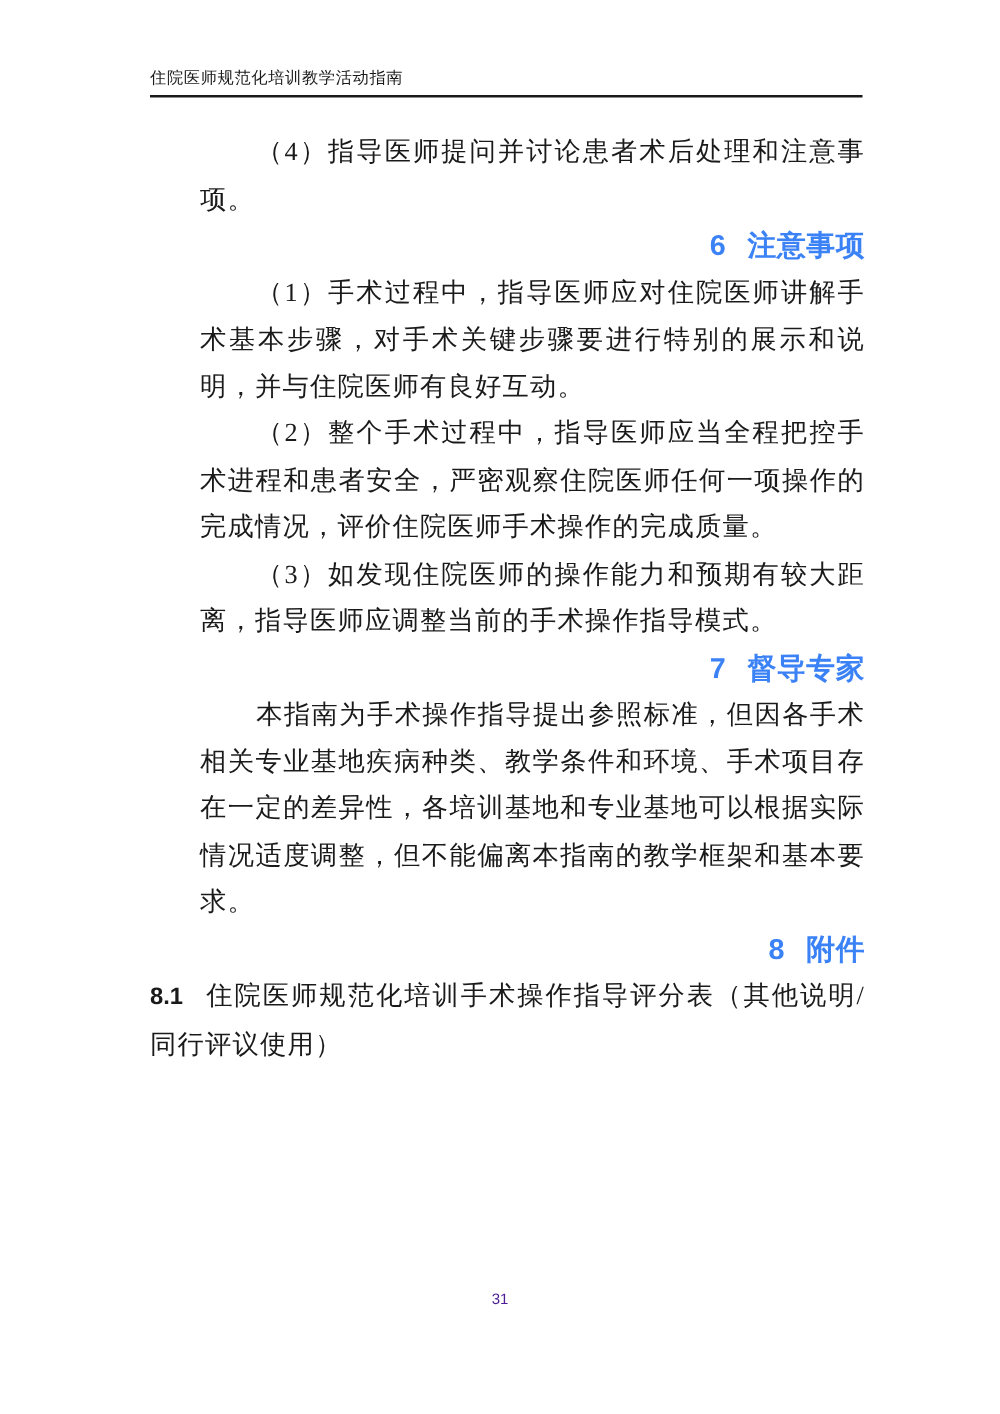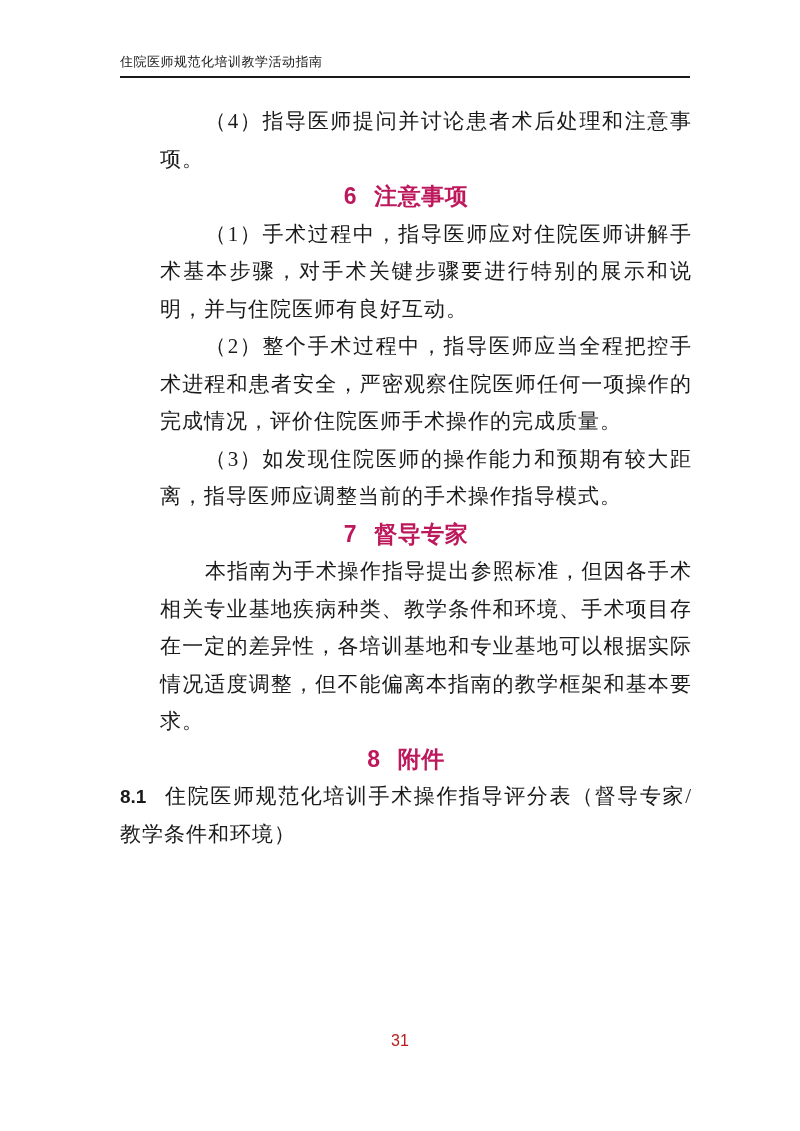--- a/index.html
+++ b/index.html
@@ -49,22 +49,22 @@
   .para {
     text-indent: 45px;
     text-align: justify;
     margin-left: 40px;
   }
   .heading {
     font-family: "Liberation Sans", "DejaVu Sans", sans-serif;
     font-weight: bold;
     font-size: 23px;
     line-height: 37.5px;
-    color: #be185d;
-    text-align: center;
+    color: #3b82f6;
+    text-align: right;
     letter-spacing: 0.5px;
   }
   .heading .sec-num {
     display: inline-block;
     margin-right: 17px;
   }
   .attachment {
     text-align: justify;
   }
   .attachment .att-num {
@@ -76,22 +76,22 @@
     margin-right: 18px;
   }
 
   
   .page-number {
     position: absolute;
     top: 1032px;
     left: 0;
     width: 100%;
     text-align: center;
-    font-size: 16px;
-    color: #b91c1c;
+    font-size: 12px;
+    color: #4c1d95;
     font-family: "Liberation Sans", "DejaVu Sans", sans-serif;
   }
 </style>
 </head>
 <body>
 
 <div class="page">
 
   <div class="running-header">住院医师规范化培训教学活动指南</div>
   <hr class="header-rule">
@@ -114,20 +114,20 @@
       <span class="sec-num">7</span><span>督导专家</span>
     </div>
 
     <p class="para">本指南为手术操作指导提出参照标准，但因各手术相关专业基地疾病种类、教学条件和环境、手术项目存在一定的差异性，各培训基地和专业基地可以根据实际情况适度调整，但不能偏离本指南的教学框架和基本要求。</p>
 
     <div class="heading">
       <span class="sec-num">8</span><span>附件</span>
     </div>
 
     <p class="attachment">
-      <span class="att-num">8.1</span><span>住院医师规范化培训手术操作指导评分表（督导专家/教学条件和环境）</span>
+      <span class="att-num">8.1</span><span>住院医师规范化培训手术操作指导评分表（其他说明/同行评议使用）</span>
     </p>
 
   </div>
 
   <div class="page-number">31</div>
 
 </div>
 
 </body></html>

